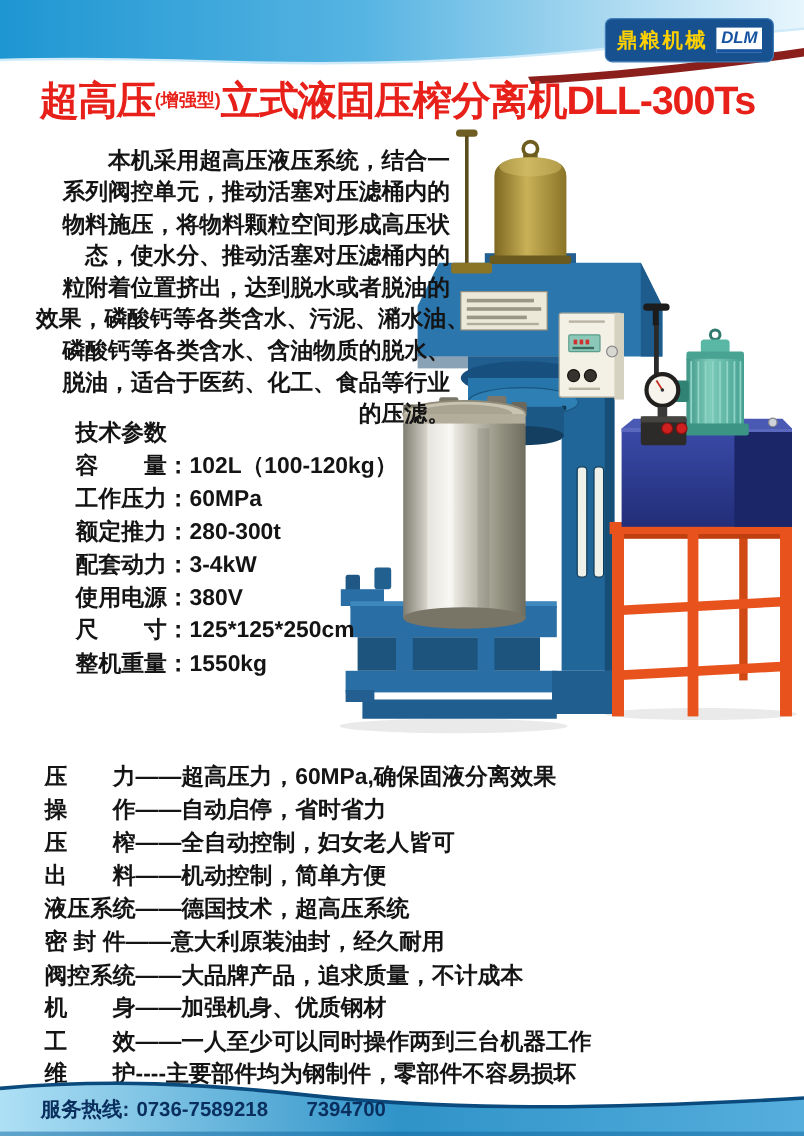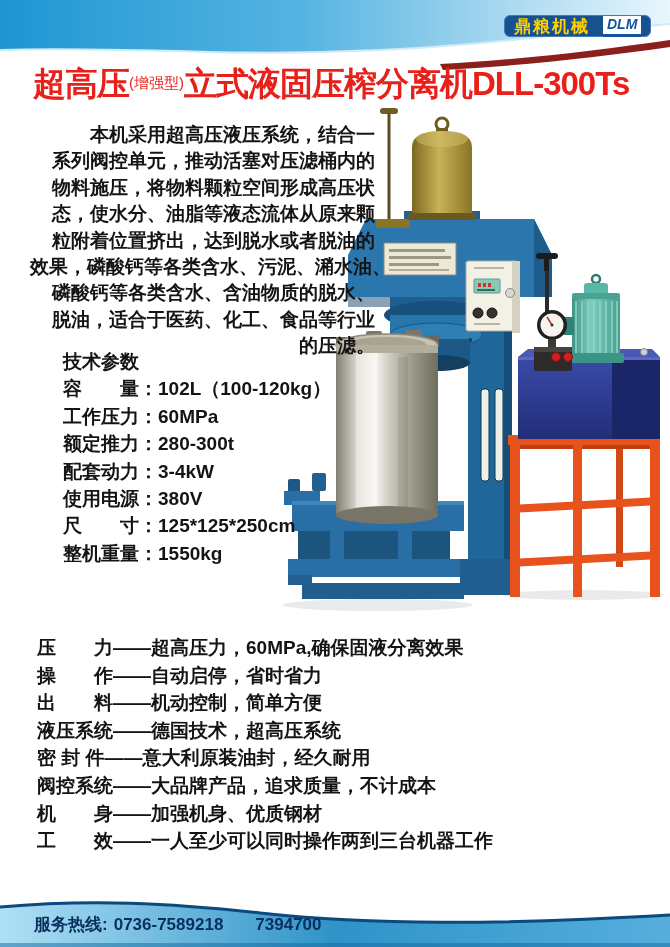--- a/index.html
+++ b/index.html
@@ -13,36 +13,36 @@
   }
   html,body{margin:0;padding:0;background:#ffffff;}
   .page{
     position:relative;width:670px;height:947px;margin:0 auto;
     background:#ffffff;overflow:hidden;
     font-family:"Liberation Sans","DejaVu Sans",sans-serif;
   }
   
   .header-svg{position:absolute;left:0;top:0;width:670px;height:72px;}
   .logo{
-    position:absolute;left:504px;top:15px;height:22px;padding:0 9px;
+    position:absolute;left:504px;top:15px;height:37px;padding:0 9px;
     background:var(--logo-navy);border:1px solid #3f7cb8;border-radius:6px;
-    display:flex;align-items:center;gap:13px;box-sizing:border-box;
+    display:flex;align-items:center;gap:7px;box-sizing:border-box;
   }
   .logo .brand-name{color:var(--logo-yellow);font-size:17px;font-weight:bold;letter-spacing:2px;white-space:nowrap;}
   .logo .dlm-box{
     background:#ffffff;color:var(--dlm-blue);font-size:14px;font-weight:bold;font-style:italic;
     padding:0 4px 2px 4px;line-height:16px;border-bottom:3px solid var(--dlm-blue);
   }
   
   .title{
     position:absolute;left:33px;top:62px;width:620px;white-space:nowrap;
     color:var(--title-red);font-weight:900;letter-spacing:-1px;
   }
   .title .t-big{font-size:33px;}
-  .title .t-small{font-size:15px;letter-spacing:0;vertical-align:7px;font-weight:normal;}
+  .title .t-small{font-size:15px;letter-spacing:0;vertical-align:7px;font-weight:bold;}
   
   .intro{
     position:absolute;left:30px;top:122px;width:345px;
     font-size:19px;font-weight:700;line-height:26.4px;color:var(--text-black);text-align:right;
   }
   .intro .line{white-space:nowrap;}
   
   .specs{
     position:absolute;left:63px;top:348px;width:280px;
     font-size:19px;font-weight:700;line-height:27.4px;color:var(--text-black);
@@ -268,21 +268,21 @@
       <rect x="256" y="240" width="38" height="5" fill="#454440"></rect>
       <circle cx="278" cy="250" r="4.5" fill="#cf2020" stroke="#8a1010" stroke-width="1"></circle>
       <circle cx="290" cy="250" r="4.5" fill="#cf2020" stroke="#8a1010" stroke-width="1"></circle>
     </g>
   </svg>
 
   <div class="intro">
     <div class="line">　　本机采用超高压液压系统，结合一</div>
     <div class="line">系列阀控单元，推动活塞对压滤桶内的</div>
     <div class="line">物料施压，将物料颗粒空间形成高压状</div>
-    <div class="line">态，使水分、油脂等液态流体从原来颗</div>
+    <div class="line">态，使水分、推动活塞对压滤桶内的</div>
     <div class="line">粒附着位置挤出，达到脱水或者脱油的</div>
     <div class="line">效果，磷酸钙等各类含水、污泥、潲水油、</div>
     <div class="line">磷酸钙等各类含水、含油物质的脱水、</div>
     <div class="line">脱油，适合于医药、化工、食品等行业</div>
     <div class="line">的压滤。</div>
   </div>
 
   <div class="specs">
     <div class="row">技术参数</div>
     <div class="row"><span>容　　量：</span><span>102L（100-120kg）</span></div>
@@ -290,26 +290,28 @@
     <div class="row"><span>额定推力：</span><span>280-300t</span></div>
     <div class="row"><span>配套动力：</span><span>3-4kW</span></div>
     <div class="row"><span>使用电源：</span><span>380V</span></div>
     <div class="row"><span>尺　　寸：</span><span>125*125*250cm</span></div>
     <div class="row"><span>整机重量：</span><span>1550kg</span></div>
   </div>
 
   <div class="features">
     <div class="line">压　　力——超高压力，60MPa,确保固液分离效果</div>
     <div class="line">操　　作——自动启停，省时省力</div>
+    <div class="line">压　　榨——全自动控制，妇女老人皆可</div>
     <div class="line">出　　料——机动控制，简单方便</div>
     <div class="line">液压系统——德国技术，超高压系统</div>
     <div class="line">密 封 件——意大利原装油封，经久耐用</div>
     <div class="line">阀控系统——大品牌产品，追求质量，不计成本</div>
     <div class="line">机　　身——加强机身、优质钢材</div>
     <div class="line">工　　效——一人至少可以同时操作两到三台机器工作</div>
+    <div class="line">维　　护----主要部件均为钢制件，零部件不容易损坏</div>
   </div>
 
   <svg class="footer-svg" viewBox="0 0 670 52" aria-hidden="true">
     <defs>
       <linearGradient id="footGrad" x1="0" y1="0" x2="1" y2="0">
         <stop offset="0" stop-color="#aee0f5"></stop>
         <stop offset="0.5" stop-color="#2f93c8"></stop>
         <stop offset="1" stop-color="#56aedd"></stop>
       </linearGradient>
     </defs>

